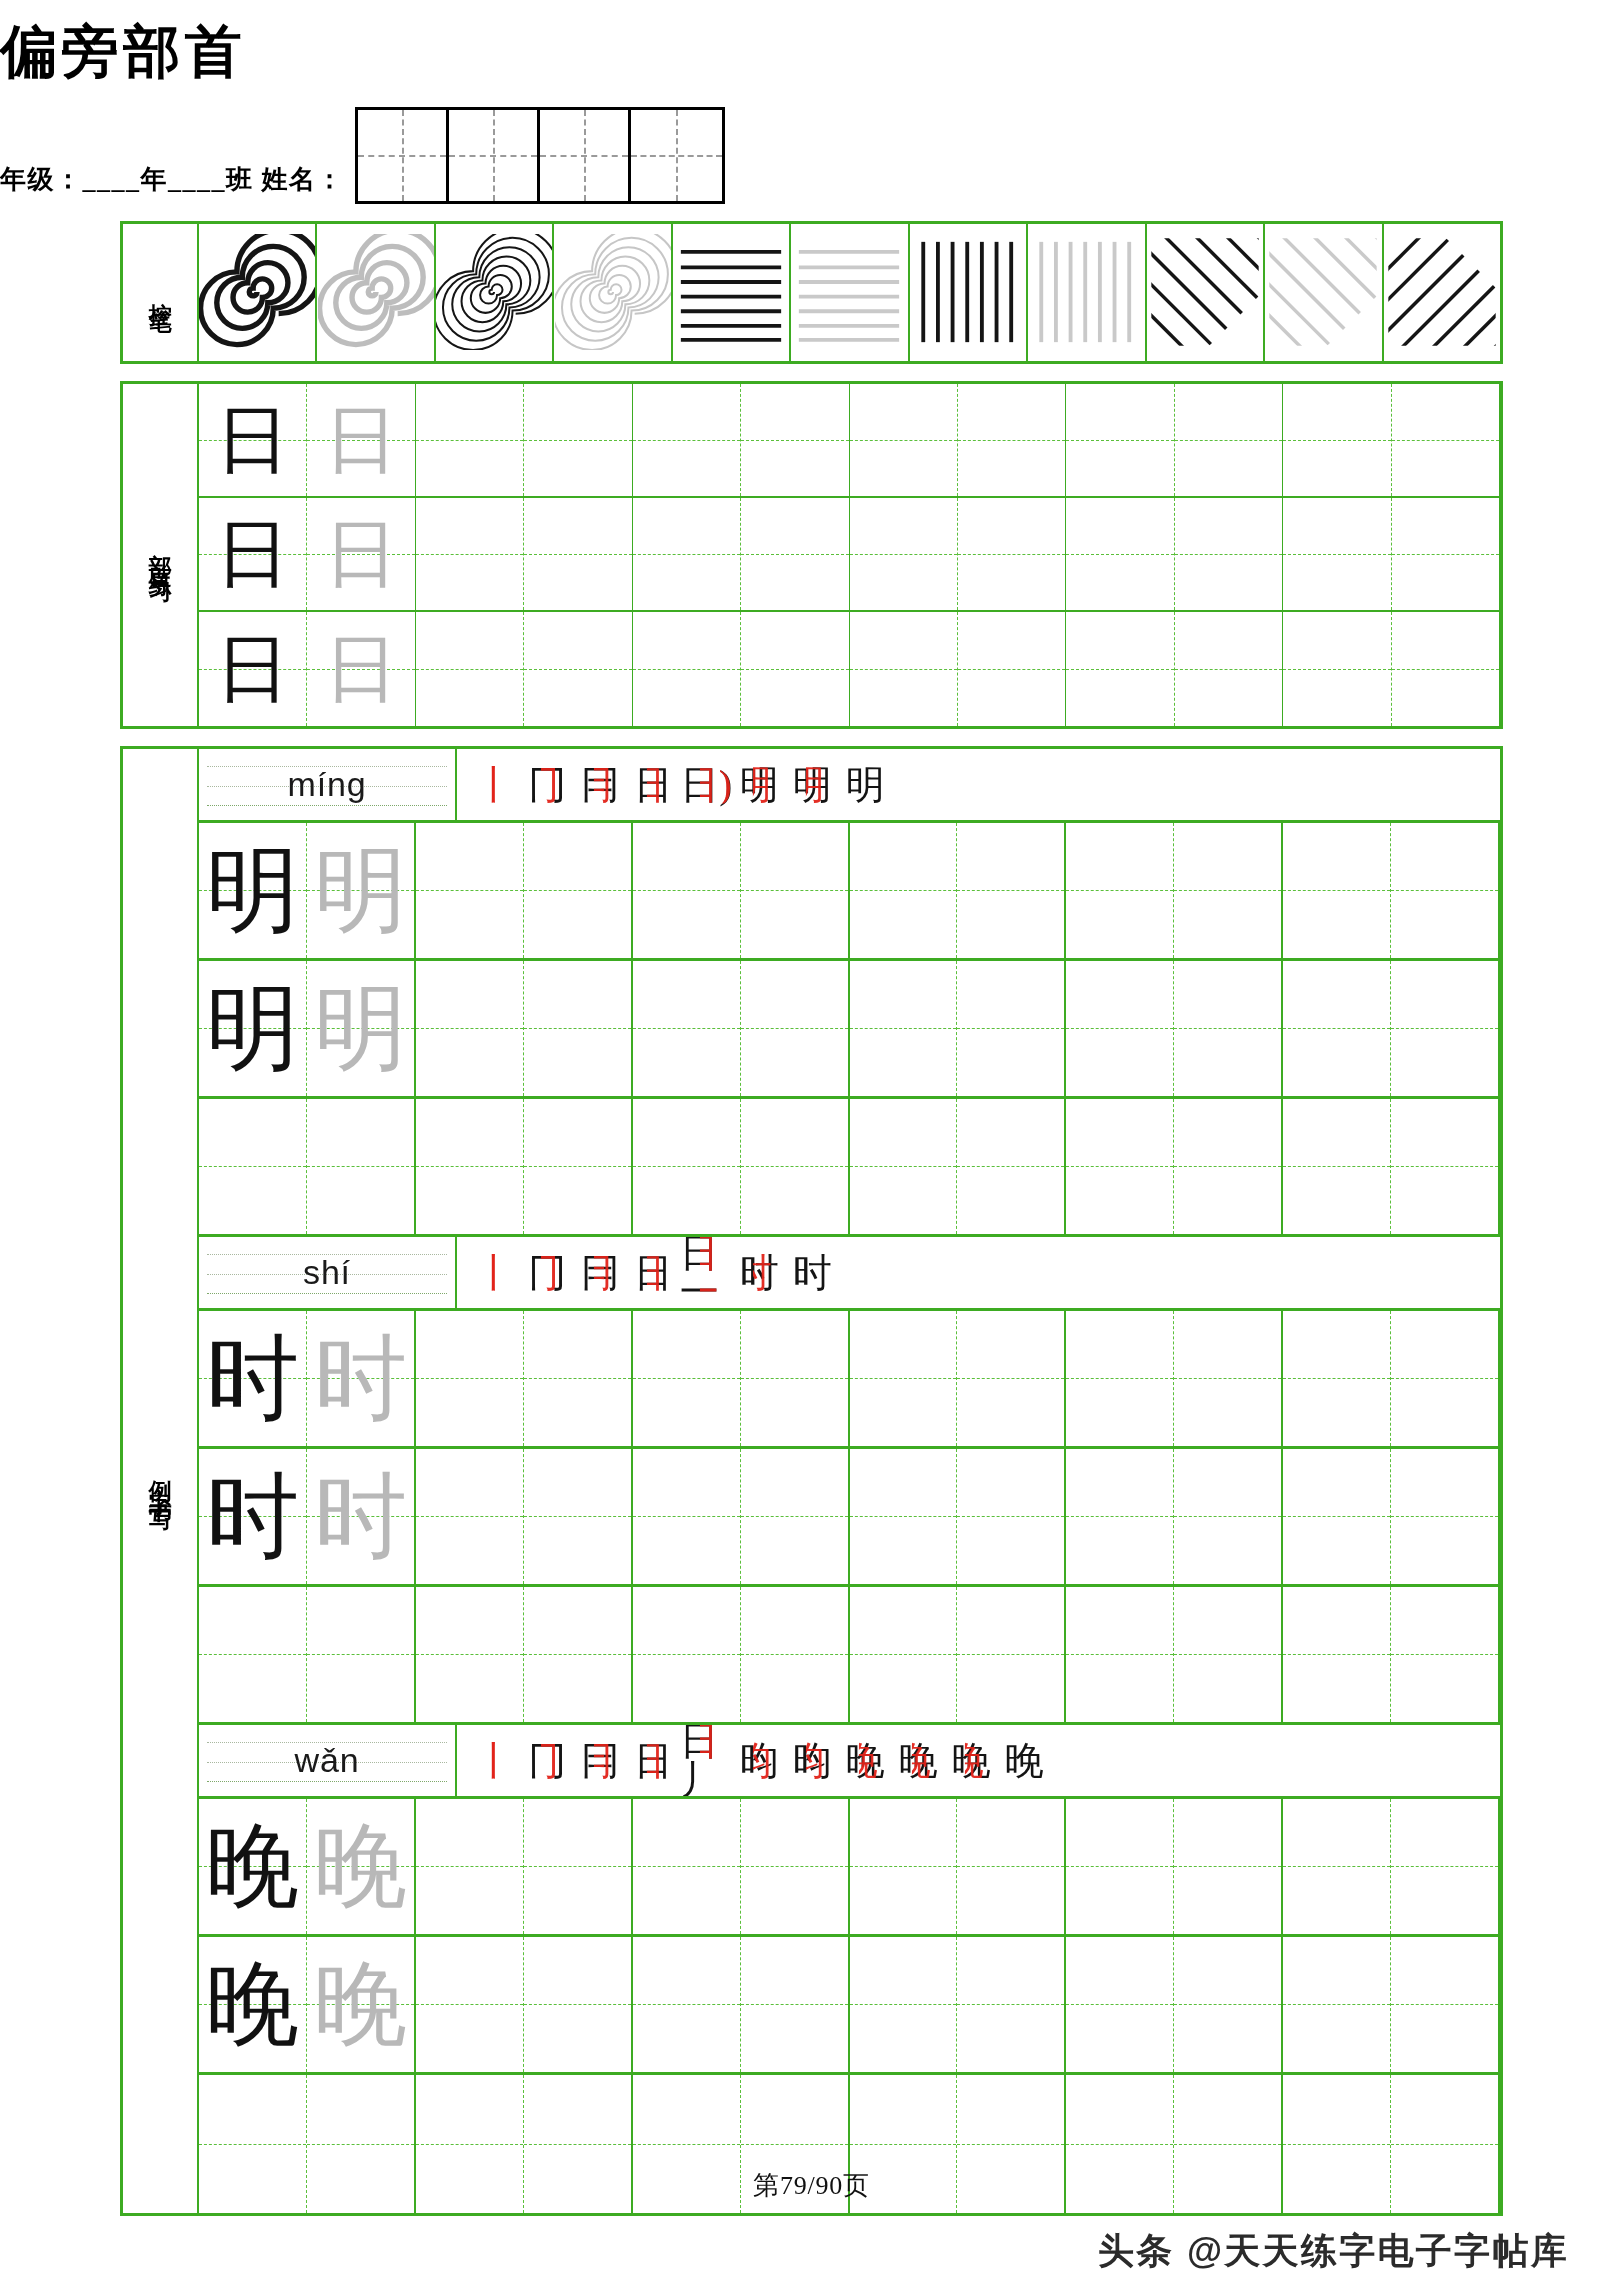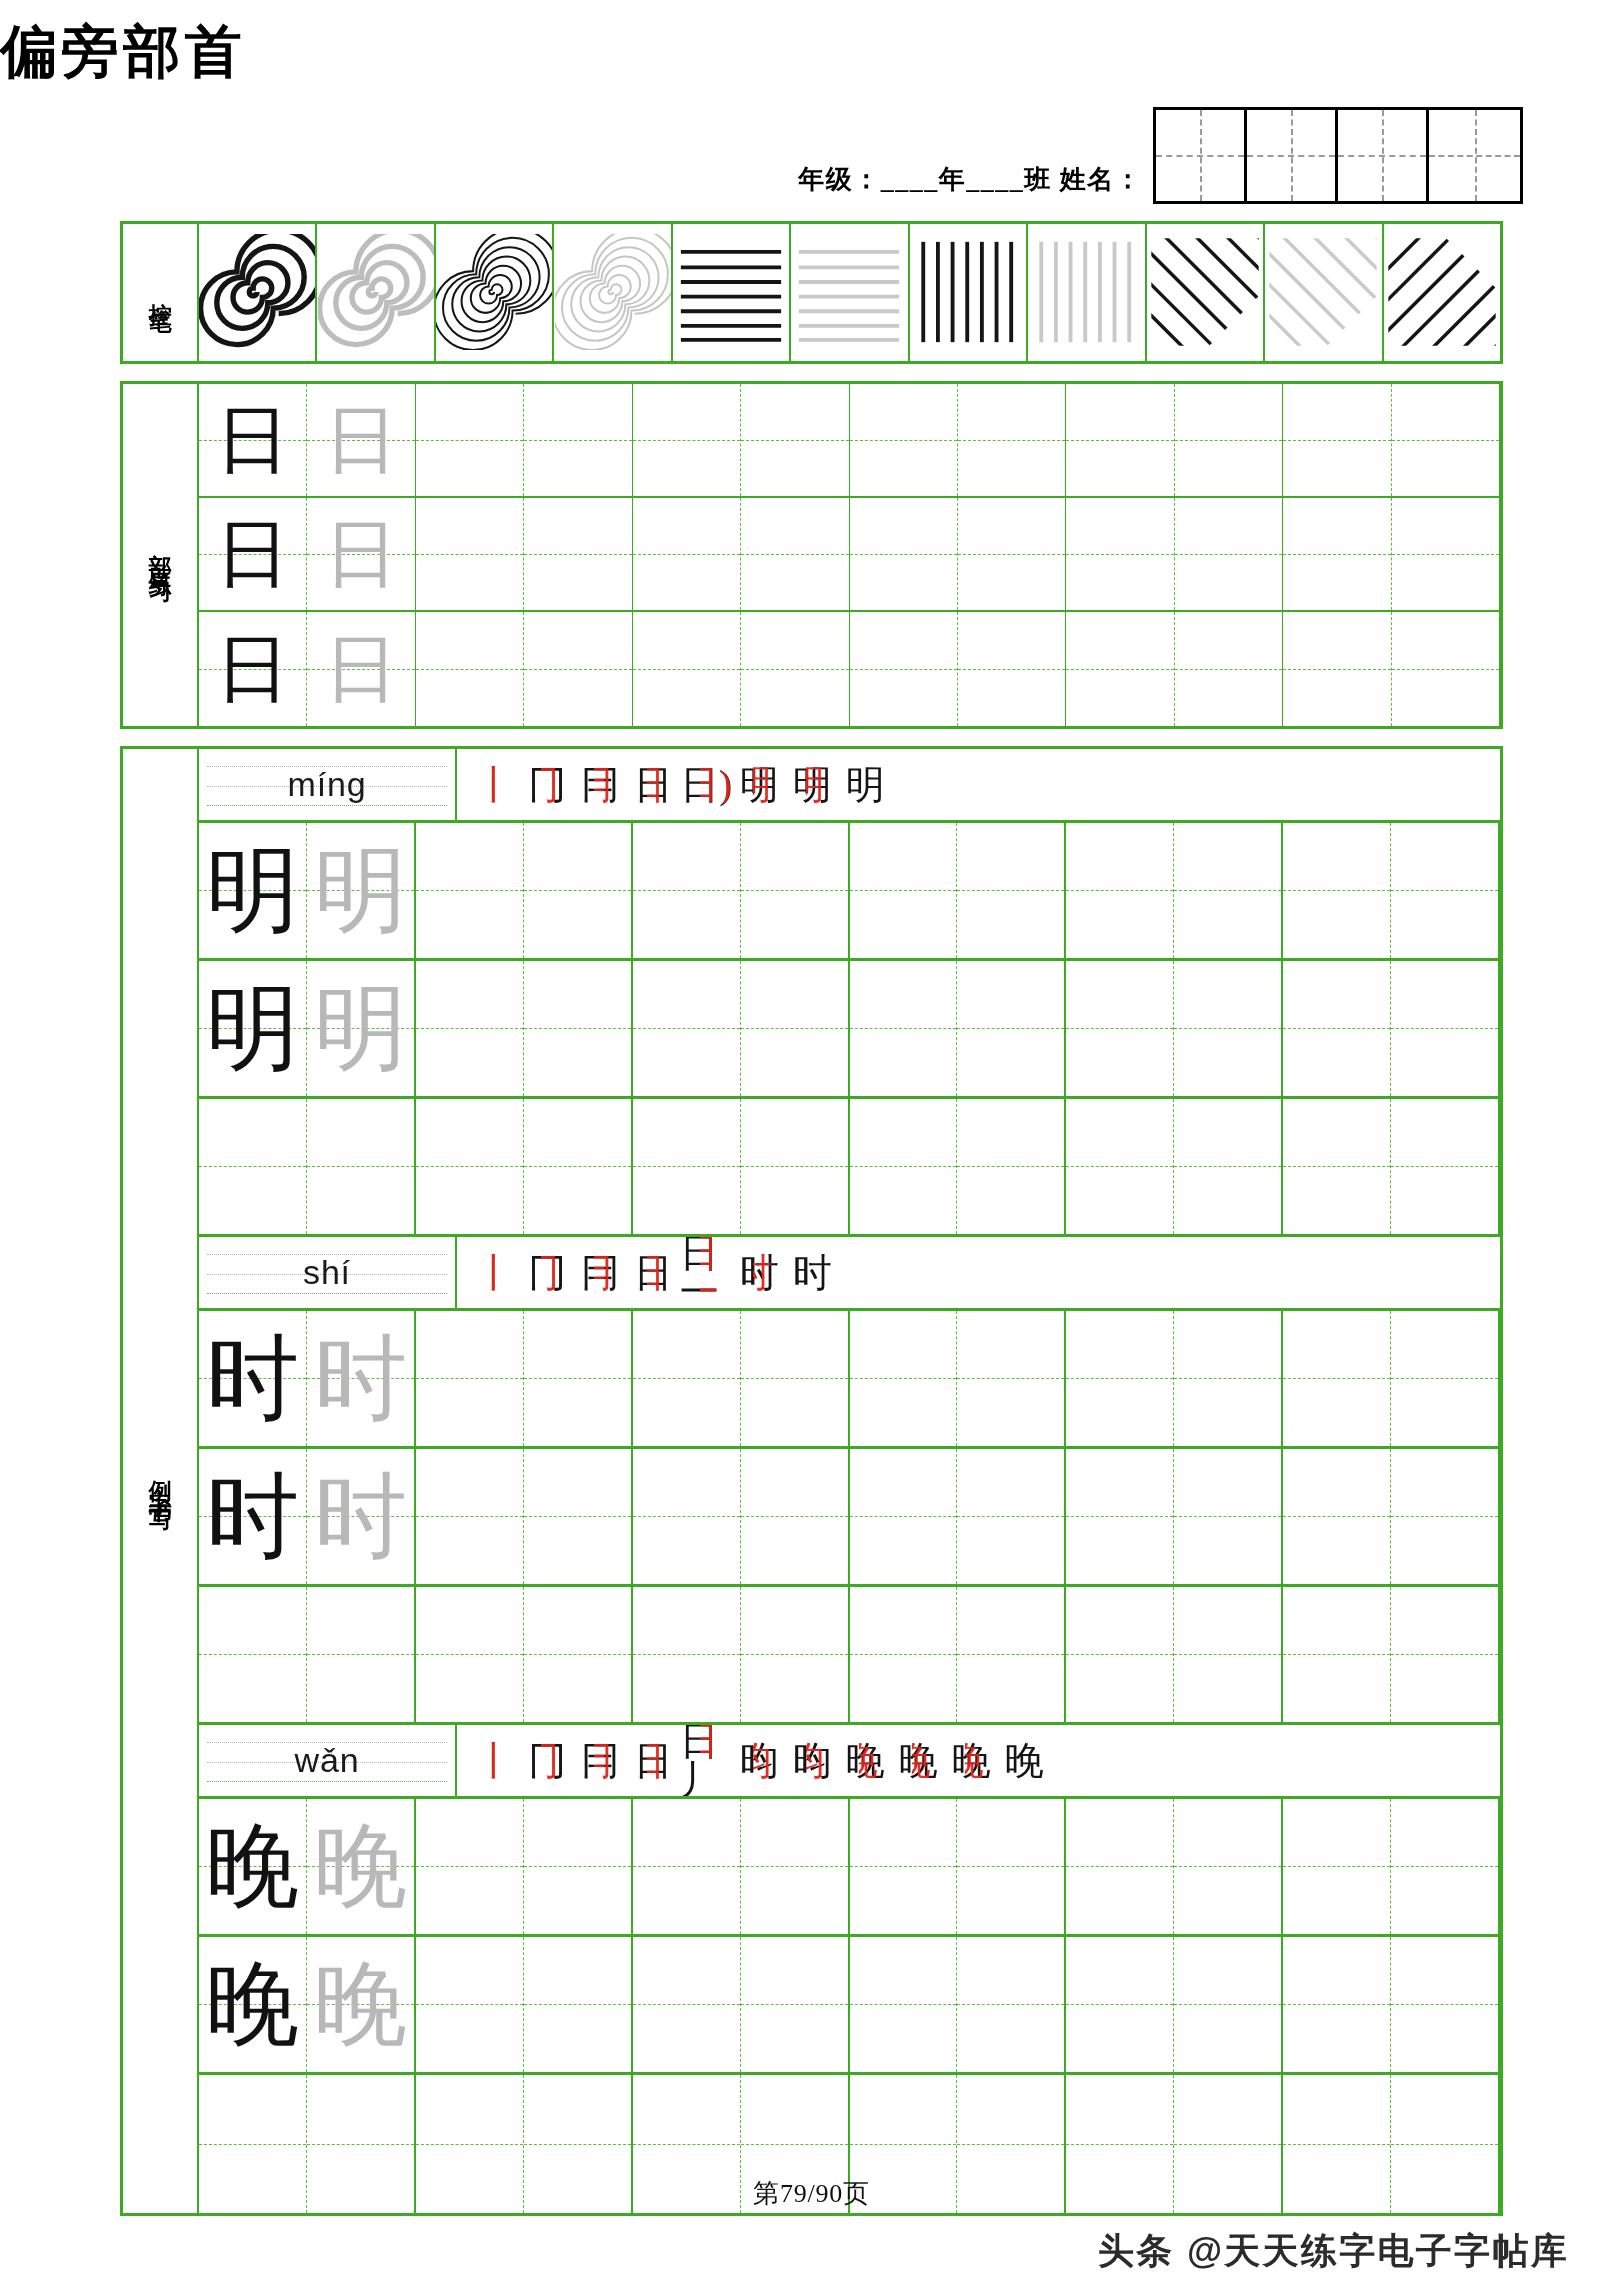--- a/index.html
+++ b/index.html
@@ -15,21 +15,21 @@
   .title {
     text-align: left;
     font-size: 57px;
     font-weight: 700;
     letter-spacing: 4.6px;
     padding-top: 14px;
     font-family: "Liberation Serif", "DejaVu Serif", serif;
     color: #000;
   }
   .hdr-row {
-    display: flex; align-items: flex-end; justify-content: flex-end;
+    display: flex; align-items: flex-end; justify-content: flex-start;
     padding-right: 100px; margin-top: 15.5px; gap: 10.8px;
   }
   .hdr-label {
     font-size: 26px; font-weight: 700; letter-spacing: 1.5px;
     font-family: "Liberation Serif", "DejaVu Serif", serif;
     padding-bottom: 6.2px; white-space: nowrap; color:#000;
   }
   .name-boxes { display: flex; border: 3.1px solid #000; }
   .name-box {
     width: 91px; height: 91px; position: relative;
@@ -147,21 +147,21 @@
     clip-path: inset(0 0 0 38%);
   }
   .char-row { display: flex; height: 138px; border-bottom: 3.1px solid #3dab22; }
   .char-row.last { border-bottom: none; }
   .char-row .cell { border-right: 1.5px dashed #5bbf3b; }
   .char-row .cell.solid { border-right: 2.3px solid #3dab22; }
   .char-row .glyph { font-size: 93px; }
 
   
   .footer {
-    position: absolute; left: 0; right: 0; bottom: 84px;
+    position: absolute; left: 0; right: 0; bottom: 92px;
     text-align: center; font-size: 26px; letter-spacing: 0.8px;
     font-family: "Liberation Serif","DejaVu Serif",serif; color:#111;
   }
   .watermark {
     position: absolute; right: 54px; bottom: 19px;
     font-size: 36px; font-weight: 700; letter-spacing: 2.3px;
     font-family: "Liberation Sans", sans-serif;
     color: #2b2b2b; white-space: nowrap;
   }
 </style>

